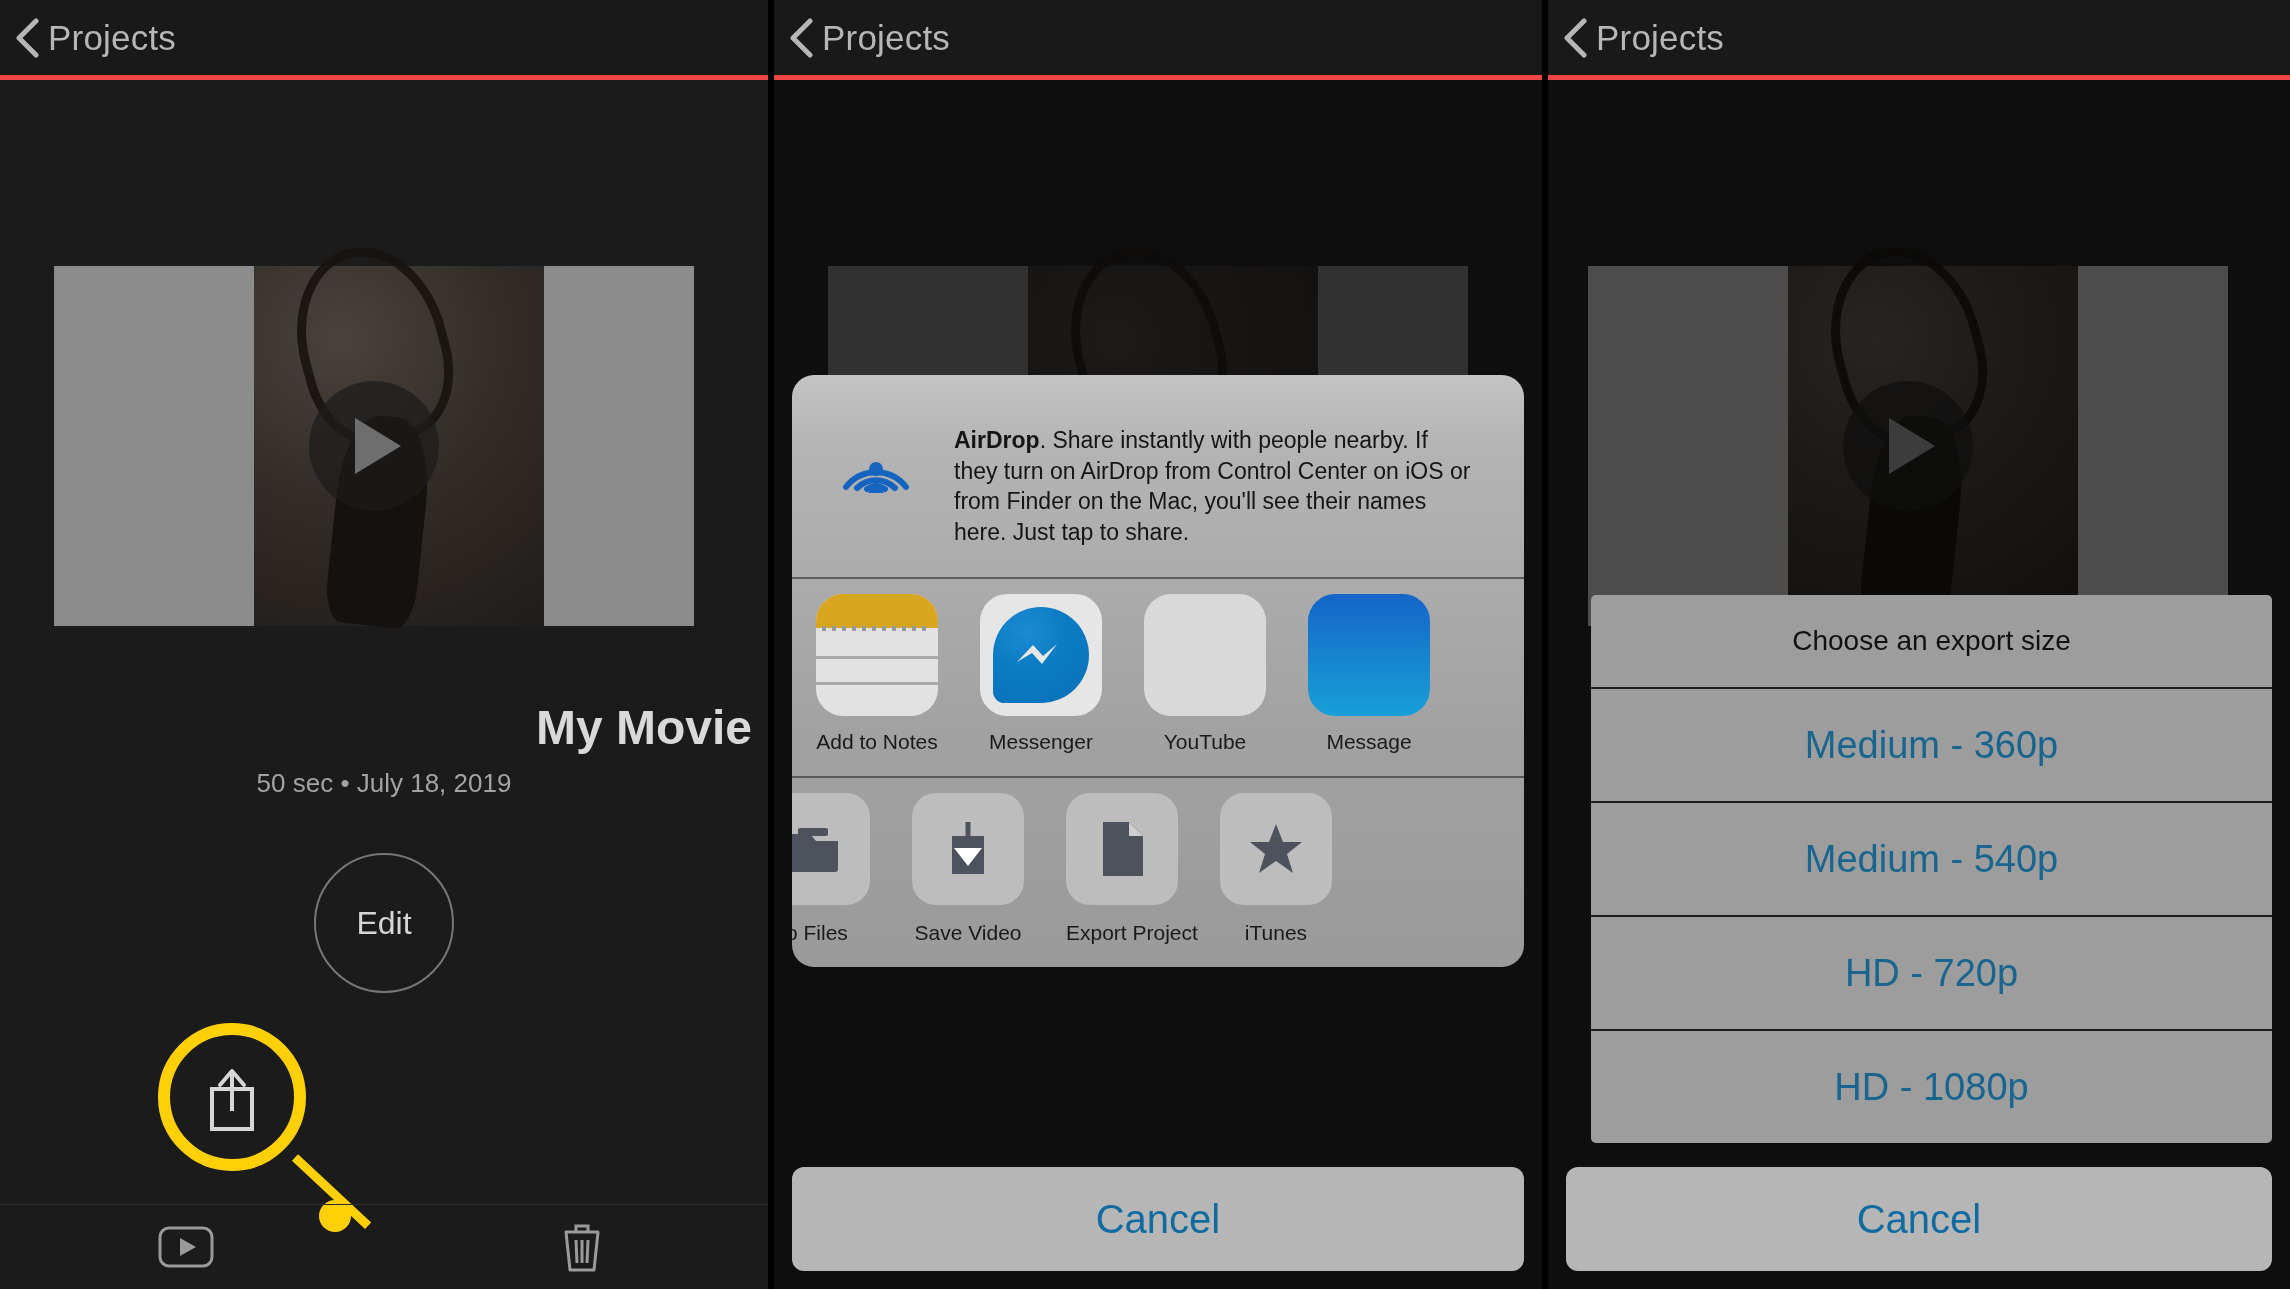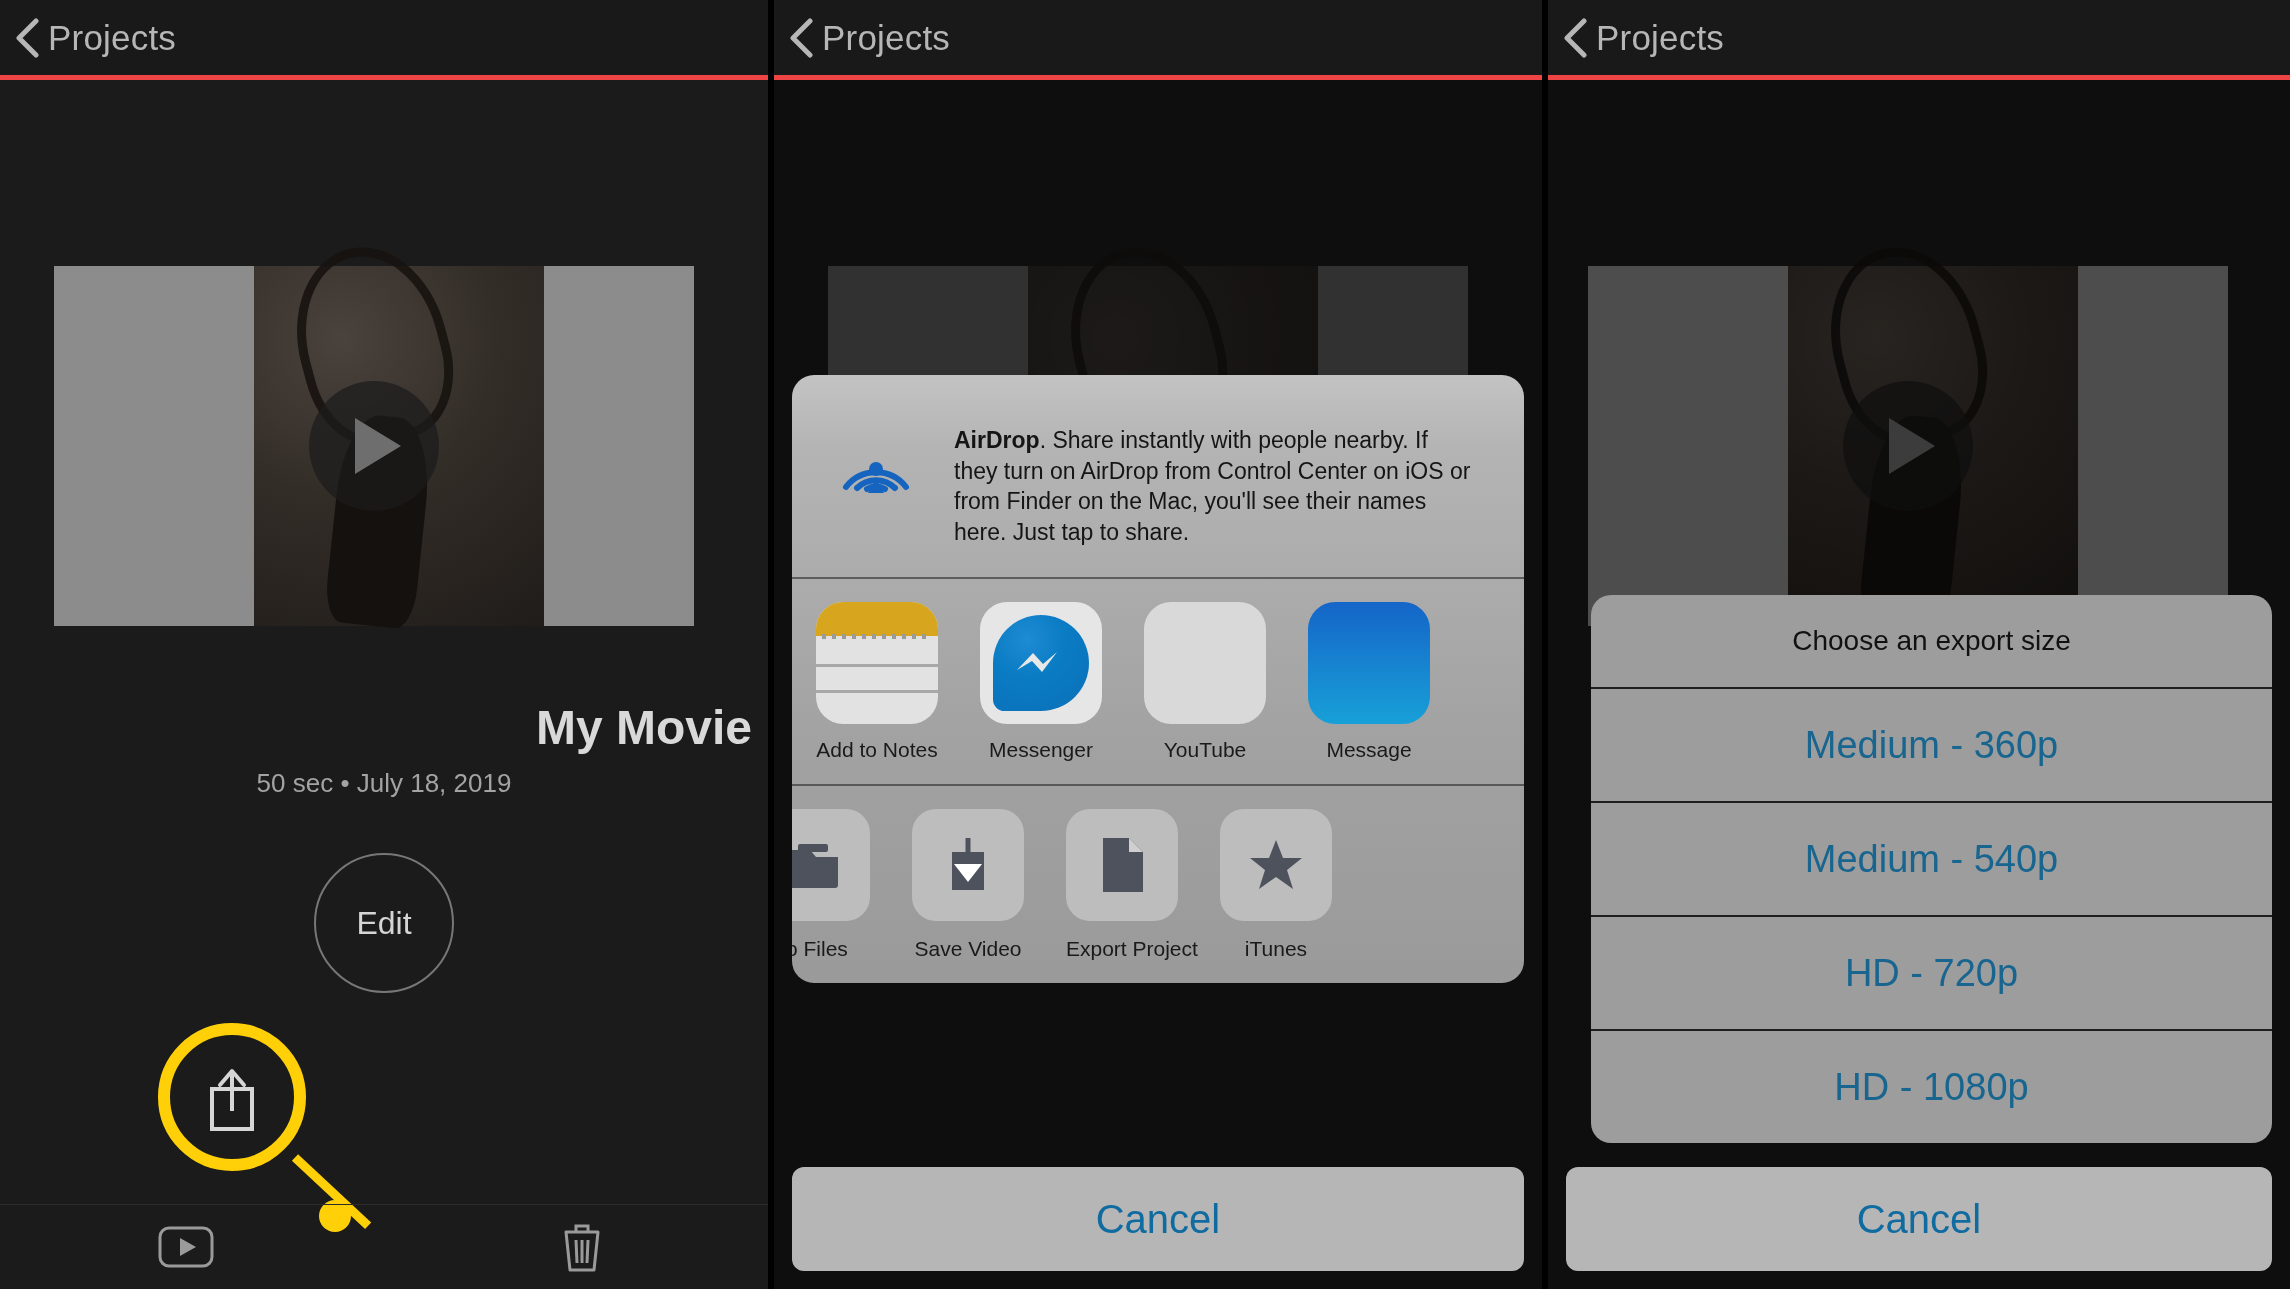--- a/index.html
+++ b/index.html
@@ -179,21 +179,21 @@
     color: #151515;
     padding-top: 16px;
   }
   .airdrop-text b { font-weight: bold; }
   .sheet-div { height: 2px; background: #1e1e1e; opacity:.55; }
 
   .apps-row, .actions-row {
     display: flex;
     align-items: flex-start;
     gap: 42px;
-    padding: 23px 24px 22px 24px;
+    padding: 15px 24px 22px 24px;
     overflow: hidden;
   }
   .app-cell { width: 122px; flex: none; text-align: center; }
   .app-tile {
     width: 122px; height: 122px;
     border-radius: 27px;
     overflow: hidden;
     position: relative;
     margin: 0 auto 14px auto;
   }
@@ -238,21 +238,21 @@
     font-size: 40px;
     color: #0f6ba0;
   }
 
   
   .export-sheet {
     position: absolute;
     left: 18px; right: 18px;
     top: 595px;
     background: #9d9d9d;
-    border-radius: 20px;
+    border-radius: 5px;
     overflow: hidden;
     margin-left: 25px;
   }
   .exp-title {
     height: 92px;
     display: flex; align-items: center; justify-content: center;
     font-size: 28px; color: #111;
   }
   .exp-opt {
     height: 114px;

